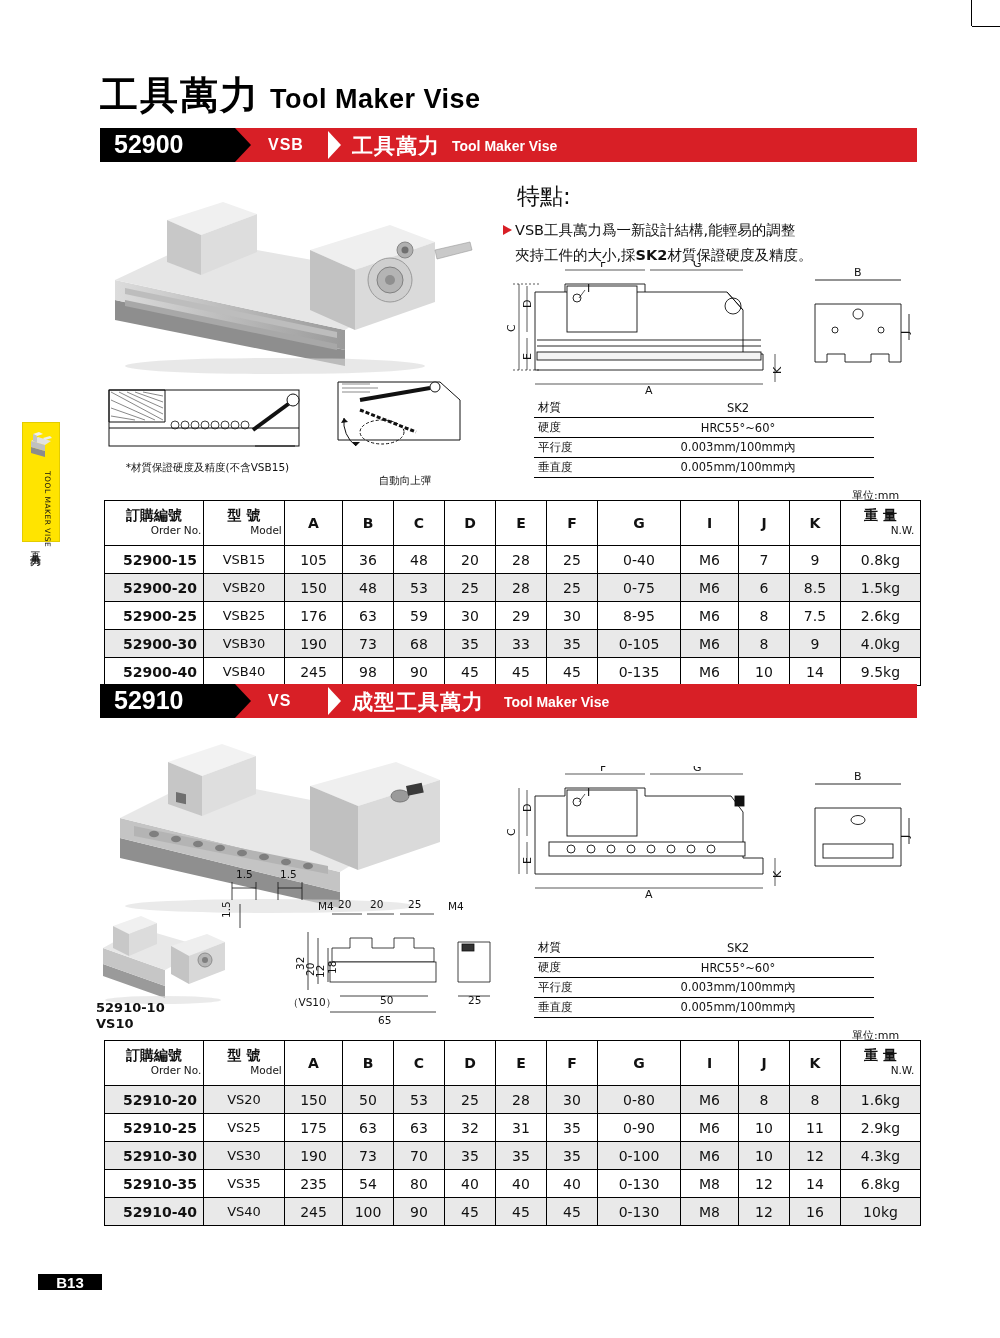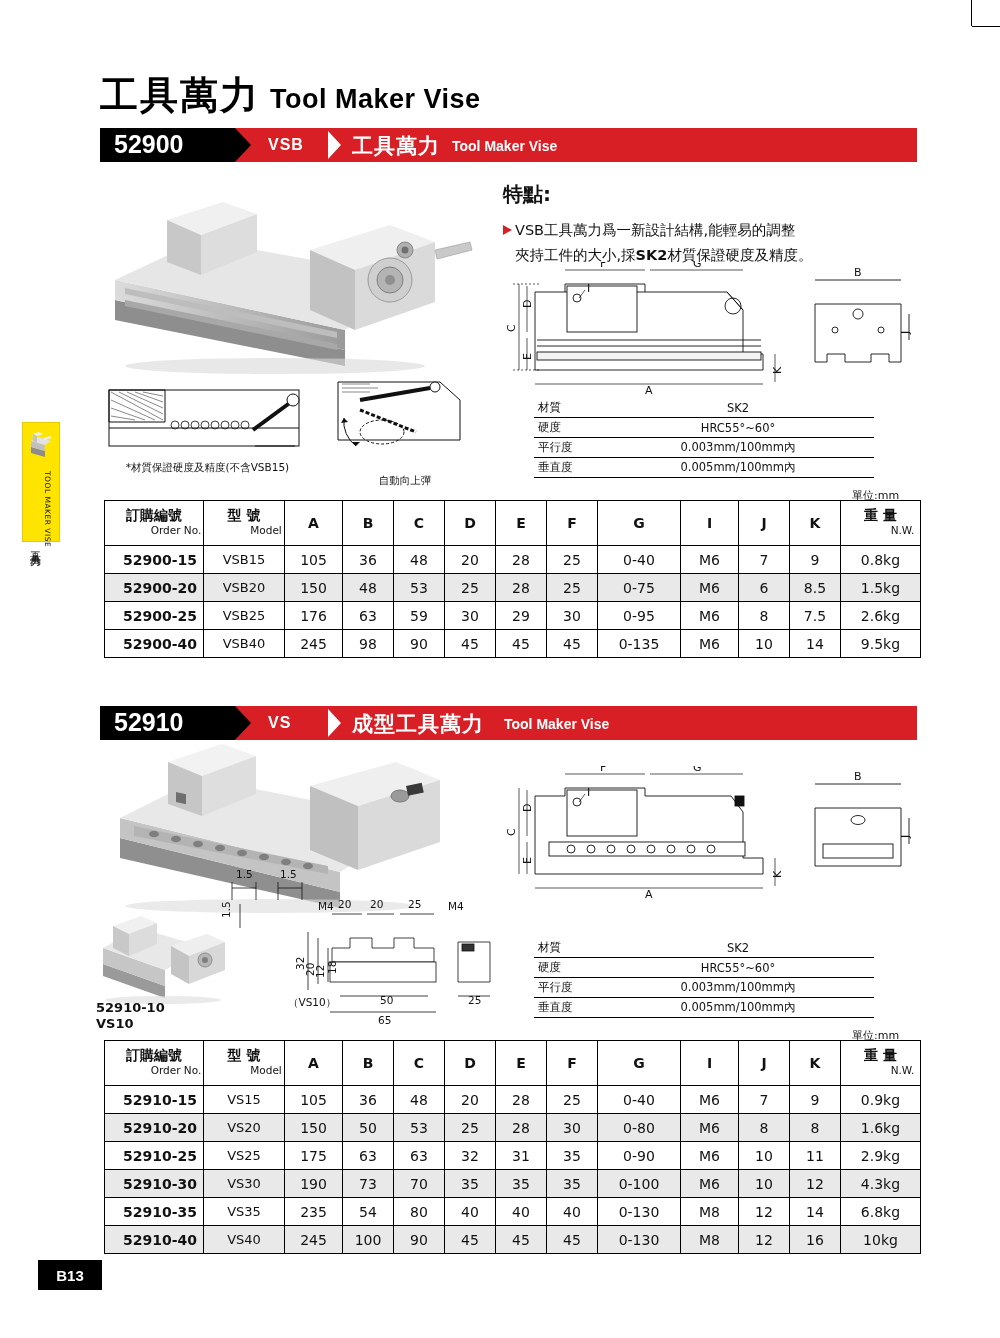--- a/index.html
+++ b/index.html
@@ -27,21 +27,21 @@
   .sec-bar .redbg{position:absolute;left:0;top:0;right:0;bottom:0;background:#d81f26;}
   .sec-bar .blk{position:absolute;left:0;top:0;width:135px;height:34px;background:#000;}
   .sec-bar .blk .num{position:absolute;left:14px;top:2px;color:#fff;font-size:25px;font-weight:bold;font-family:"Liberation Sans",sans-serif;letter-spacing:0;}
   .sec-bar .arrow1{position:absolute;left:135px;top:0;width:0;height:0;border-top:17px solid transparent;border-bottom:17px solid transparent;border-left:16px solid #000;}
   .sec-bar .code{position:absolute;left:168px;top:8px;color:#fff;font-size:16px;font-weight:bold;letter-spacing:1px;}
   .sec-bar .sep{position:absolute;top:3px;width:0;height:0;border-top:14px solid transparent;border-bottom:14px solid transparent;border-left:13px solid #fff;}
   .sec-bar .t-cn{position:absolute;top:4px;color:#fff;font-size:21px;font-weight:bold;font-family:"DejaVu Sans",sans-serif;letter-spacing:1px;}
   .sec-bar .t-en{position:absolute;top:10px;color:#fff;font-size:14px;font-weight:bold;}
 
   
-  .feat-title{position:absolute;left:503px;top:181px;font-size:20px;font-weight:bold;font-family:"DejaVu Sans",sans-serif;}
+  .feat-title{position:absolute;left:517px;top:181px;font-size:23px;font-weight:normal;font-family:"DejaVu Sans",sans-serif;}
   .feat-body{position:absolute;left:503px;top:218px;width:420px;font-size:14.5px;line-height:25px;font-family:"DejaVu Sans",sans-serif;}
   .feat-tri{display:inline-block;width:0;height:0;border-left:9px solid #d81f26;border-top:5px solid transparent;border-bottom:5px solid transparent;margin-right:3px;}
   .feat-body .em{font-weight:bold;}
 
   
   .spec{position:absolute;width:340px;font-size:11.5px;font-family:"DejaVu Sans",sans-serif;}
   .spec table{border-collapse:collapse;width:100%;}
   .spec td{padding:2px 4px;border-bottom:1px solid #000;white-space:nowrap;}
   .spec td.lbl{width:60px;}
   .spec td.val{text-align:center;}
@@ -65,21 +65,21 @@
 
   
   .side-tab{position:absolute;left:22px;top:422px;width:36px;height:118px;background:#ffe400;border:1px solid #e3cc00;}
   .side-tab .label{position:absolute;left:0;top:48px;width:36px;text-align:center;
       font-size:9px;line-height:11px;font-family:"DejaVu Sans",sans-serif;color:#111;}
   .side-tab .label .cn{writing-mode:vertical-rl;display:inline-block;font-size:11px;letter-spacing:1px;}
   .side-tab .label .en{writing-mode:vertical-rl;display:inline-block;font-size:7.5px;letter-spacing:.5px;margin-left:1px;}
   .side-tab .icon{position:absolute;left:6px;top:6px;width:24px;height:34px;}
 
   
-  .pagenum{position:absolute;left:38px;bottom:48px;width:64px;height:30px;background:#000;color:#fff;
+  .pagenum{position:absolute;left:38px;bottom:48px;width:64px;height:16px;background:#000;color:#fff;
            font-size:15px;font-weight:bold;display:flex;align-items:center;justify-content:center;
            font-family:"Liberation Sans",sans-serif;}
   .pagenum::after{content:"";position:absolute;left:0;bottom:-6px;width:64px;height:0;}
 
   
   .photo{position:absolute;}
   .cap{position:absolute;font-size:10.5px;font-family:"DejaVu Sans",sans-serif;color:#111;text-align:center;}
   .bold-cap{position:absolute;font-size:13px;font-weight:bold;font-family:"DejaVu Sans",sans-serif;line-height:16px;}
 
   svg{display:block;}
@@ -352,45 +352,60 @@
       </tr>
       <tr>
         <td class="ord">52900-25</td>
         <td class="mdl">VSB25</td>
         <td>176</td>
         <td>63</td>
         <td>59</td>
         <td>30</td>
         <td>29</td>
         <td>30</td>
-        <td>0-95</td>
+        <td>8-95</td>
         <td>M6</td>
         <td>8</td>
         <td>7.5</td>
         <td>2.6kg</td>
+      </tr>
+      <tr class="alt">
+        <td class="ord">52900-30</td>
+        <td class="mdl">VSB30</td>
+        <td>190</td>
+        <td>73</td>
+        <td>68</td>
+        <td>35</td>
+        <td>33</td>
+        <td>35</td>
+        <td>0-105</td>
+        <td>M6</td>
+        <td>8</td>
+        <td>9</td>
+        <td>4.0kg</td>
       </tr>
       <tr>
         <td class="ord">52900-40</td>
         <td class="mdl">VSB40</td>
         <td>245</td>
         <td>98</td>
         <td>90</td>
         <td>45</td>
         <td>45</td>
         <td>45</td>
         <td>0-135</td>
         <td>M6</td>
         <td>10</td>
         <td>14</td>
         <td>9.5kg</td>
       </tr>
     </tbody>
   </table>
 
-  <div class="sec-bar" style="top:706px;">
+  <div class="sec-bar" style="top:684px;">
     <div class="redbg"></div>
     <div class="blk">
       <span class="num">52910</span>
     </div>
     <div class="arrow1"></div>
     <div class="code">VS</div>
     <div class="sep" style="left:228px;"></div>
     <div class="t-cn" style="left:252px;">成型工具萬力</div>
     <div class="t-en" style="left:404px;">Tool Maker Vise</div>
   </div>
@@ -596,35 +611,20 @@
         <th class="c-i">I</th>
         <th class="c-j">J</th>
         <th class="c-k">K</th>
         <th class="c-n">
           <span>重 量</span>
           <span class="sub">N.W.</span>
         </th>
       </tr>
     </thead>
     <tbody>
-      <tr>
-        <td class="ord">52910-15</td>
-        <td class="mdl">VS15</td>
-        <td>105</td>
-        <td>36</td>
-        <td>48</td>
-        <td>20</td>
-        <td>28</td>
-        <td>25</td>
-        <td>0-40</td>
-        <td>M6</td>
-        <td>7</td>
-        <td>9</td>
-        <td>0.9kg</td>
-      </tr>
       <tr class="alt">
         <td class="ord">52910-20</td>
         <td class="mdl">VS20</td>
         <td>150</td>
         <td>50</td>
         <td>53</td>
         <td>25</td>
         <td>28</td>
         <td>30</td>
         <td>0-80</td>

